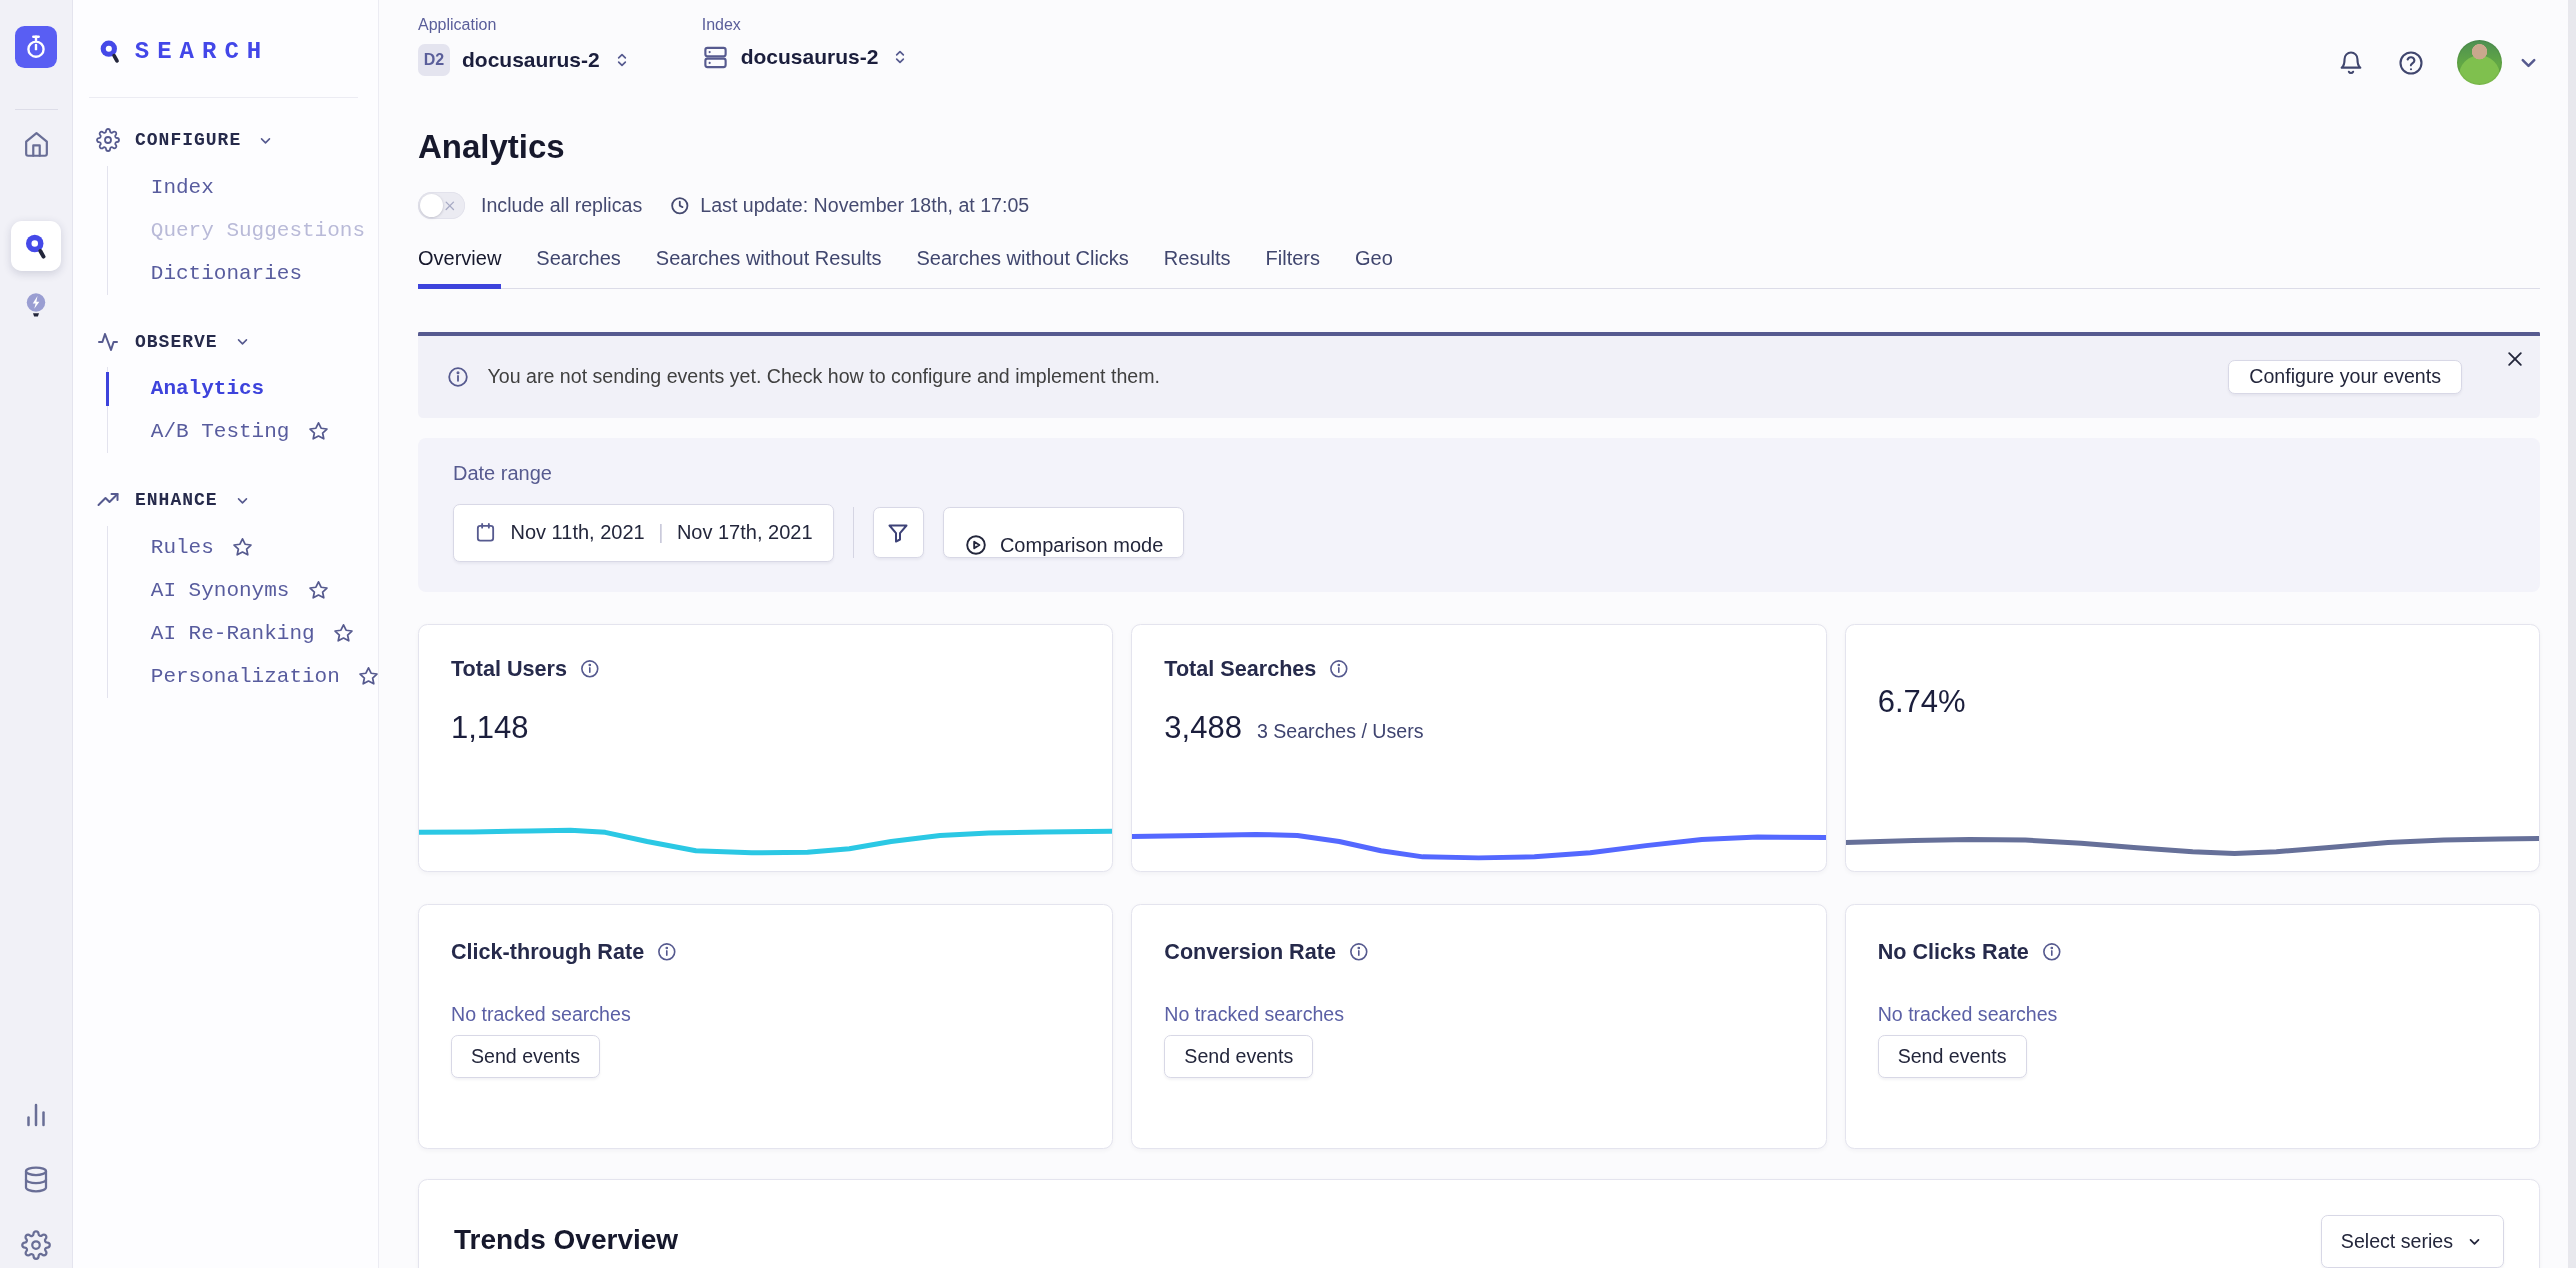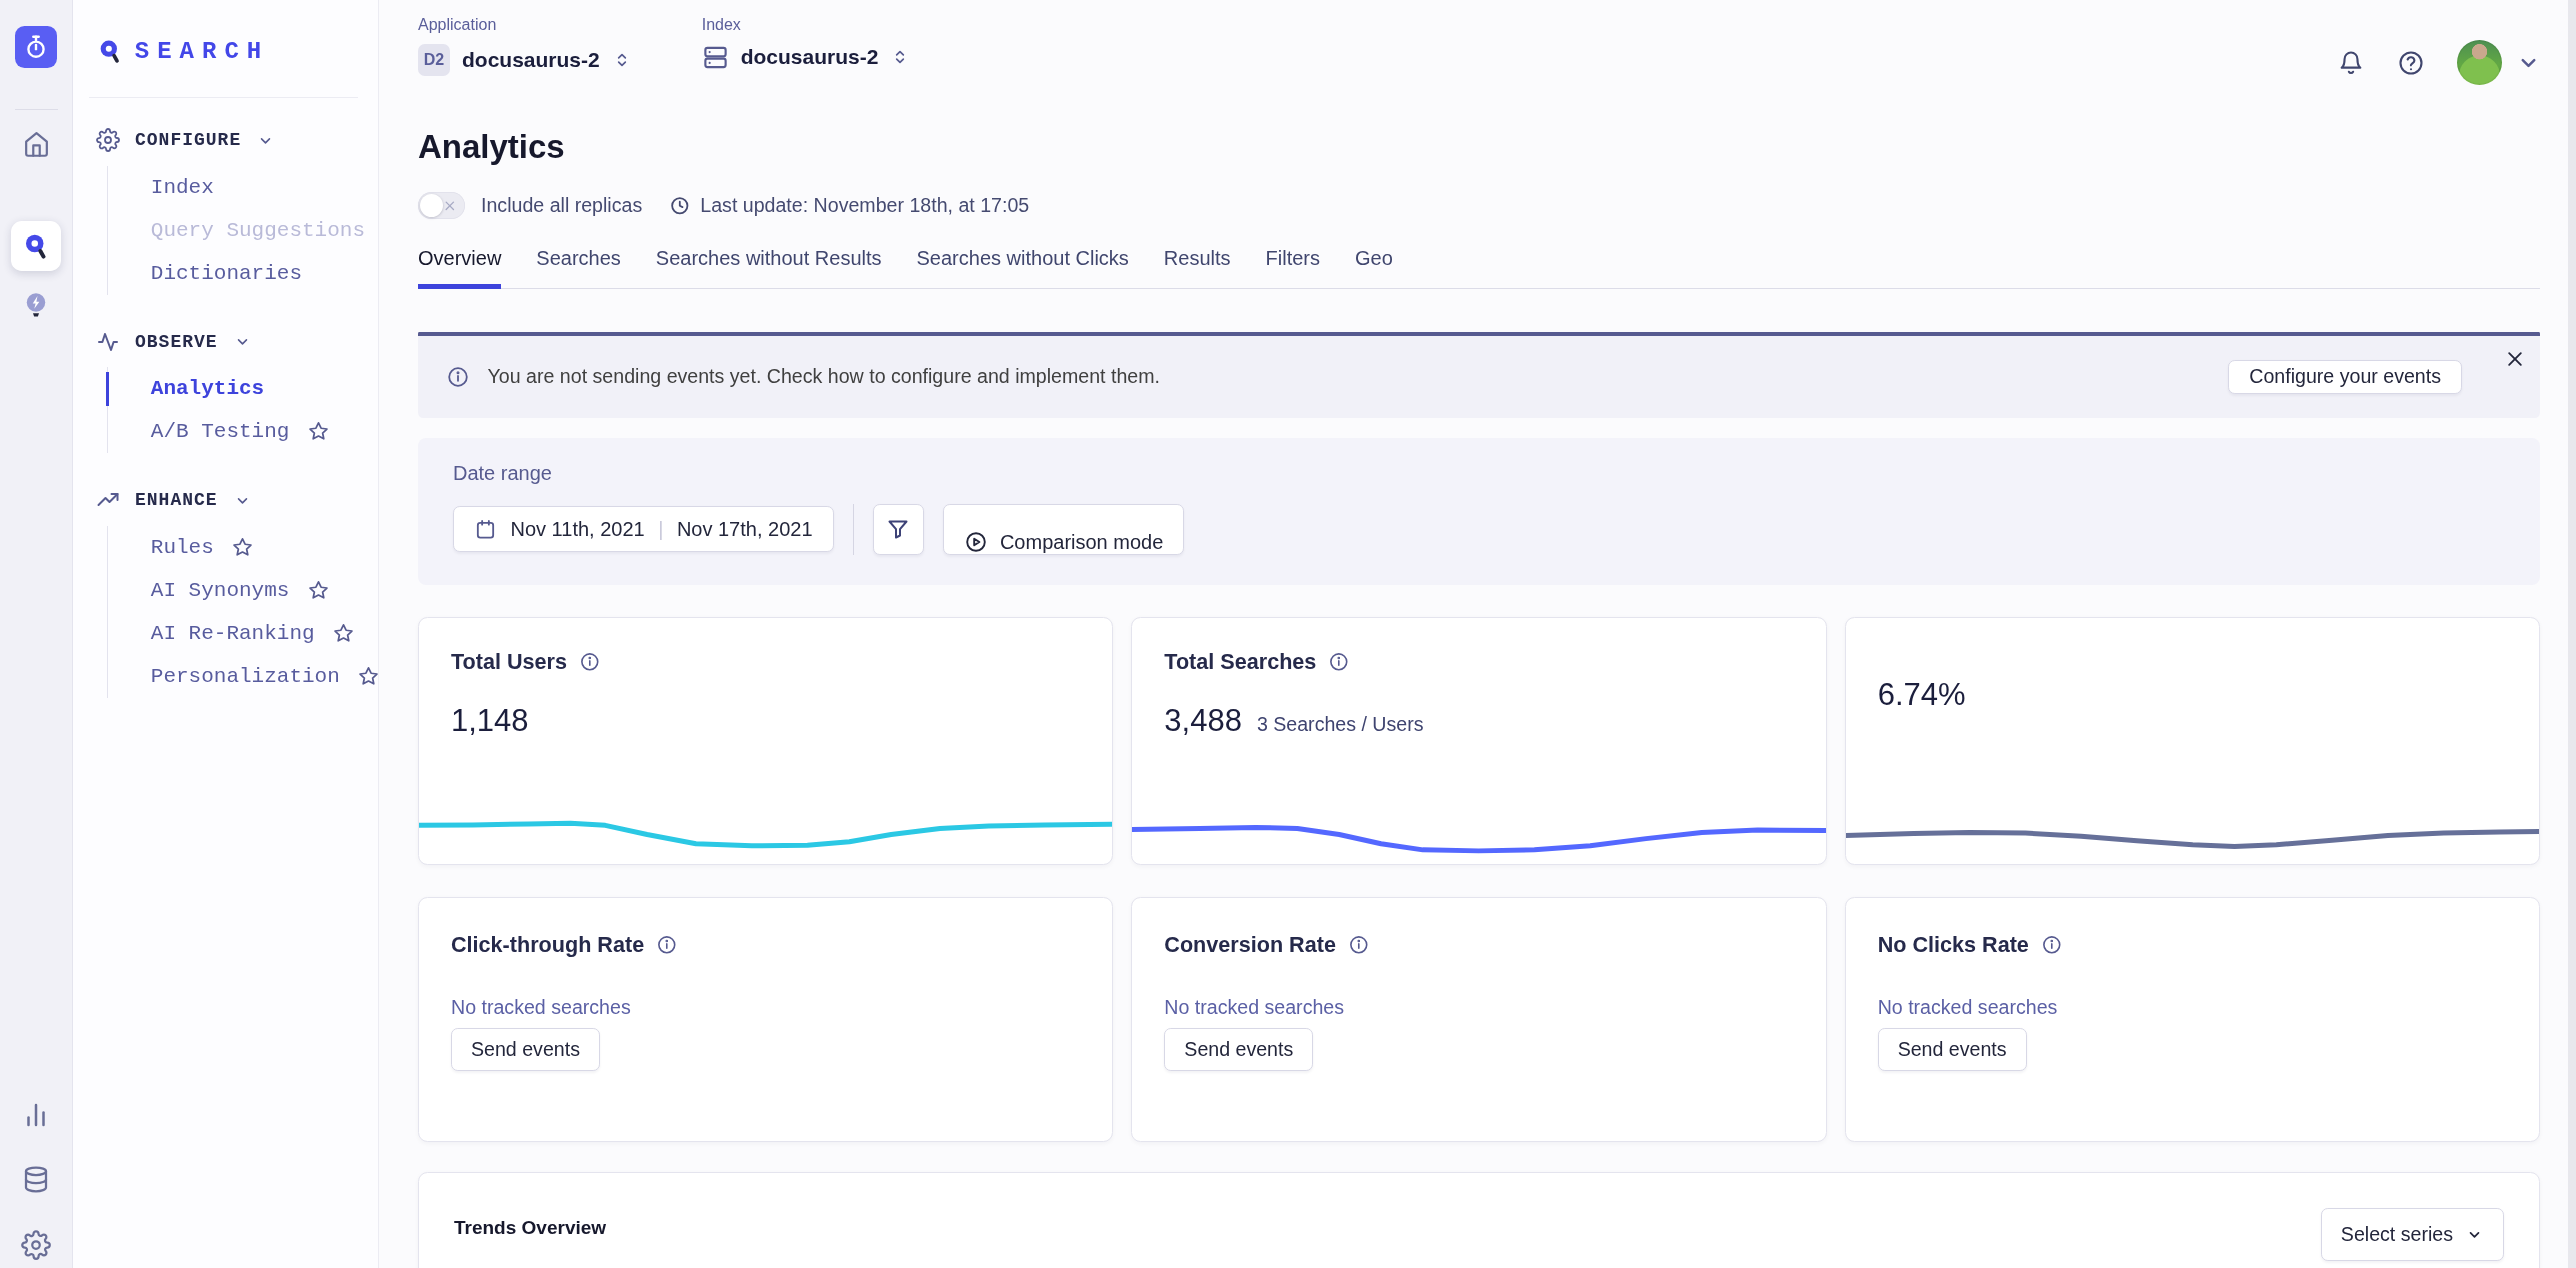--- a/index.html
+++ b/index.html
@@ -115,21 +115,21 @@
     background:#ffffff; border:1.4px solid #d8d8e6; border-radius:6.8px; color:#23263b;
     font-size:19.6px; font-family:inherit; cursor:pointer; box-shadow:0 1.4px 2.7px rgba(20,20,50,.05);
   }
   .banner-action{ margin-left:auto; margin-right:50px; height:34px; padding:0 20px; }
   .banner-close{ position:absolute; top:13.5px; right:15px; background:none; border:none; cursor:pointer; color:#23263b; }
 
   
   .date-card{ margin-top:20px; background:#f3f3fa; border-radius:8px; padding:24px 35px 30px; }
   .date-label{ font-size:20px; color:#565a8f; }
   .date-row{ display:flex; align-items:center; margin-top:19px; }
-  .date-btn{ height:46px; display:flex; align-items:center; gap:13.5px; padding:0 20px; }
+  .date-btn{ height:58px; display:flex; align-items:center; gap:13.5px; padding:0 20px; }
   .date-btn .sep{ color:#c9c9da; font-size:20px; }
   .date-text{ font-size:20px; color:#23263b; }
   .v-divider{ width:1.4px; height:51px; background:#d5d5e3; margin:0 19px; }
   .filter-btn{ width:51px; height:51px; display:flex; align-items:center; justify-content:center; color:#3d4277; }
   .compare-btn{ height:51px; display:flex; align-items:flex-end; gap:12px; padding:0 20px; margin-left:19px; color:#454a70; }
   .compare-btn span{ font-size:20px; color:#23263b; }
 
   
   .cards-row{ display:flex; gap:18px; margin-top:32px; }
   .card{
@@ -148,21 +148,21 @@
   .empty-card{ height:245px; padding:34px 32px 0; }
   .empty-text{ font-size:19.6px; color:#5b60a5; margin-top:38px; }
   .send-btn{ margin-top:9.5px; height:43px; padding:0 19px; }
 
   
   .trends-card{
     margin-top:30px; height:176px; border-radius:9.5px;
     display:flex; align-items:flex-start; justify-content:space-between;
     padding:35px 35px 0;
   }
-  .trends-title{ font-size:19px; font-weight:bold; color:#16182c; margin-top:9.5px; }
+  .trends-title{ font-size:28px; font-weight:bold; color:#16182c; margin-top:9.5px; }
   .select-series{ height:53px; display:flex; align-items:center; gap:12px; padding:0 19px; color:#454a70; }
   .select-series span{ font-size:19.6px; color:#23263b; }
 
   .scroll-track{ position:fixed; right:0; top:0; width:8px; height:100%; background:#e8e8ed; }
 </style>
 </head>
 <body>
 
 <aside class="rail">
   <div class="rail-tile">

